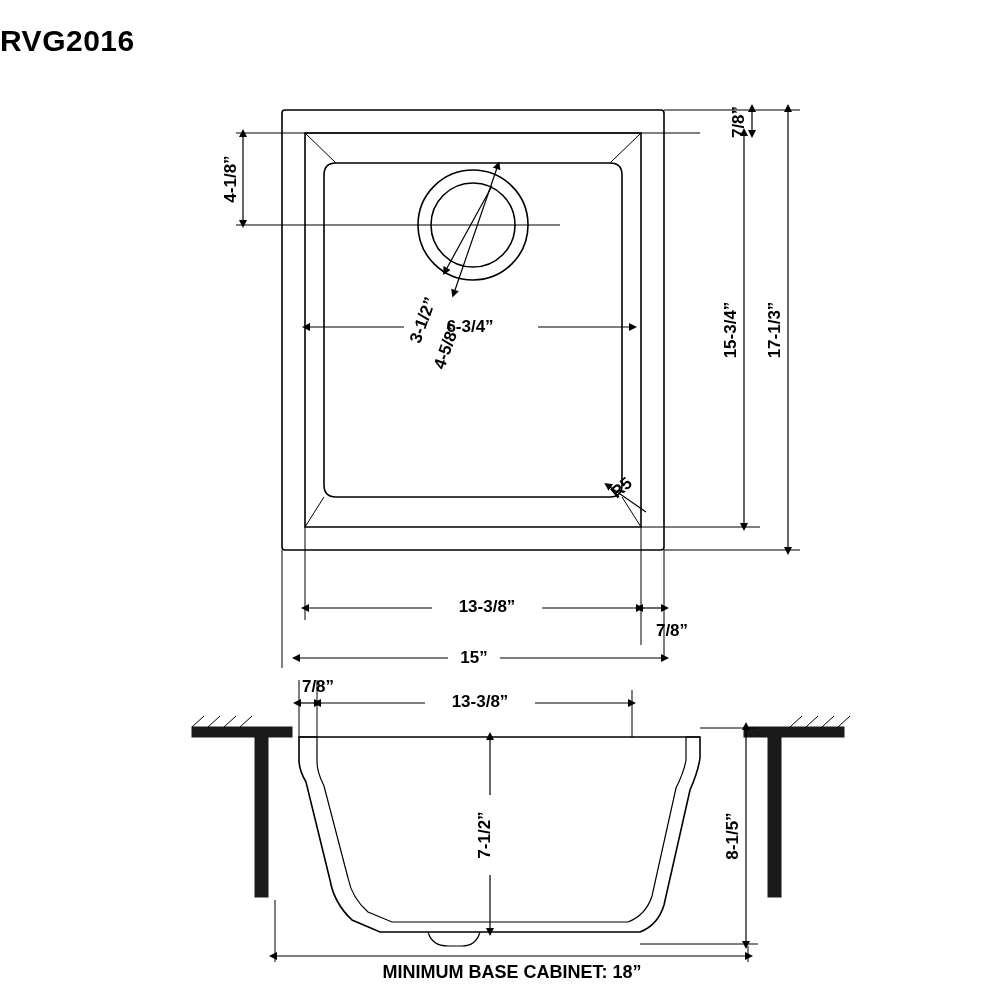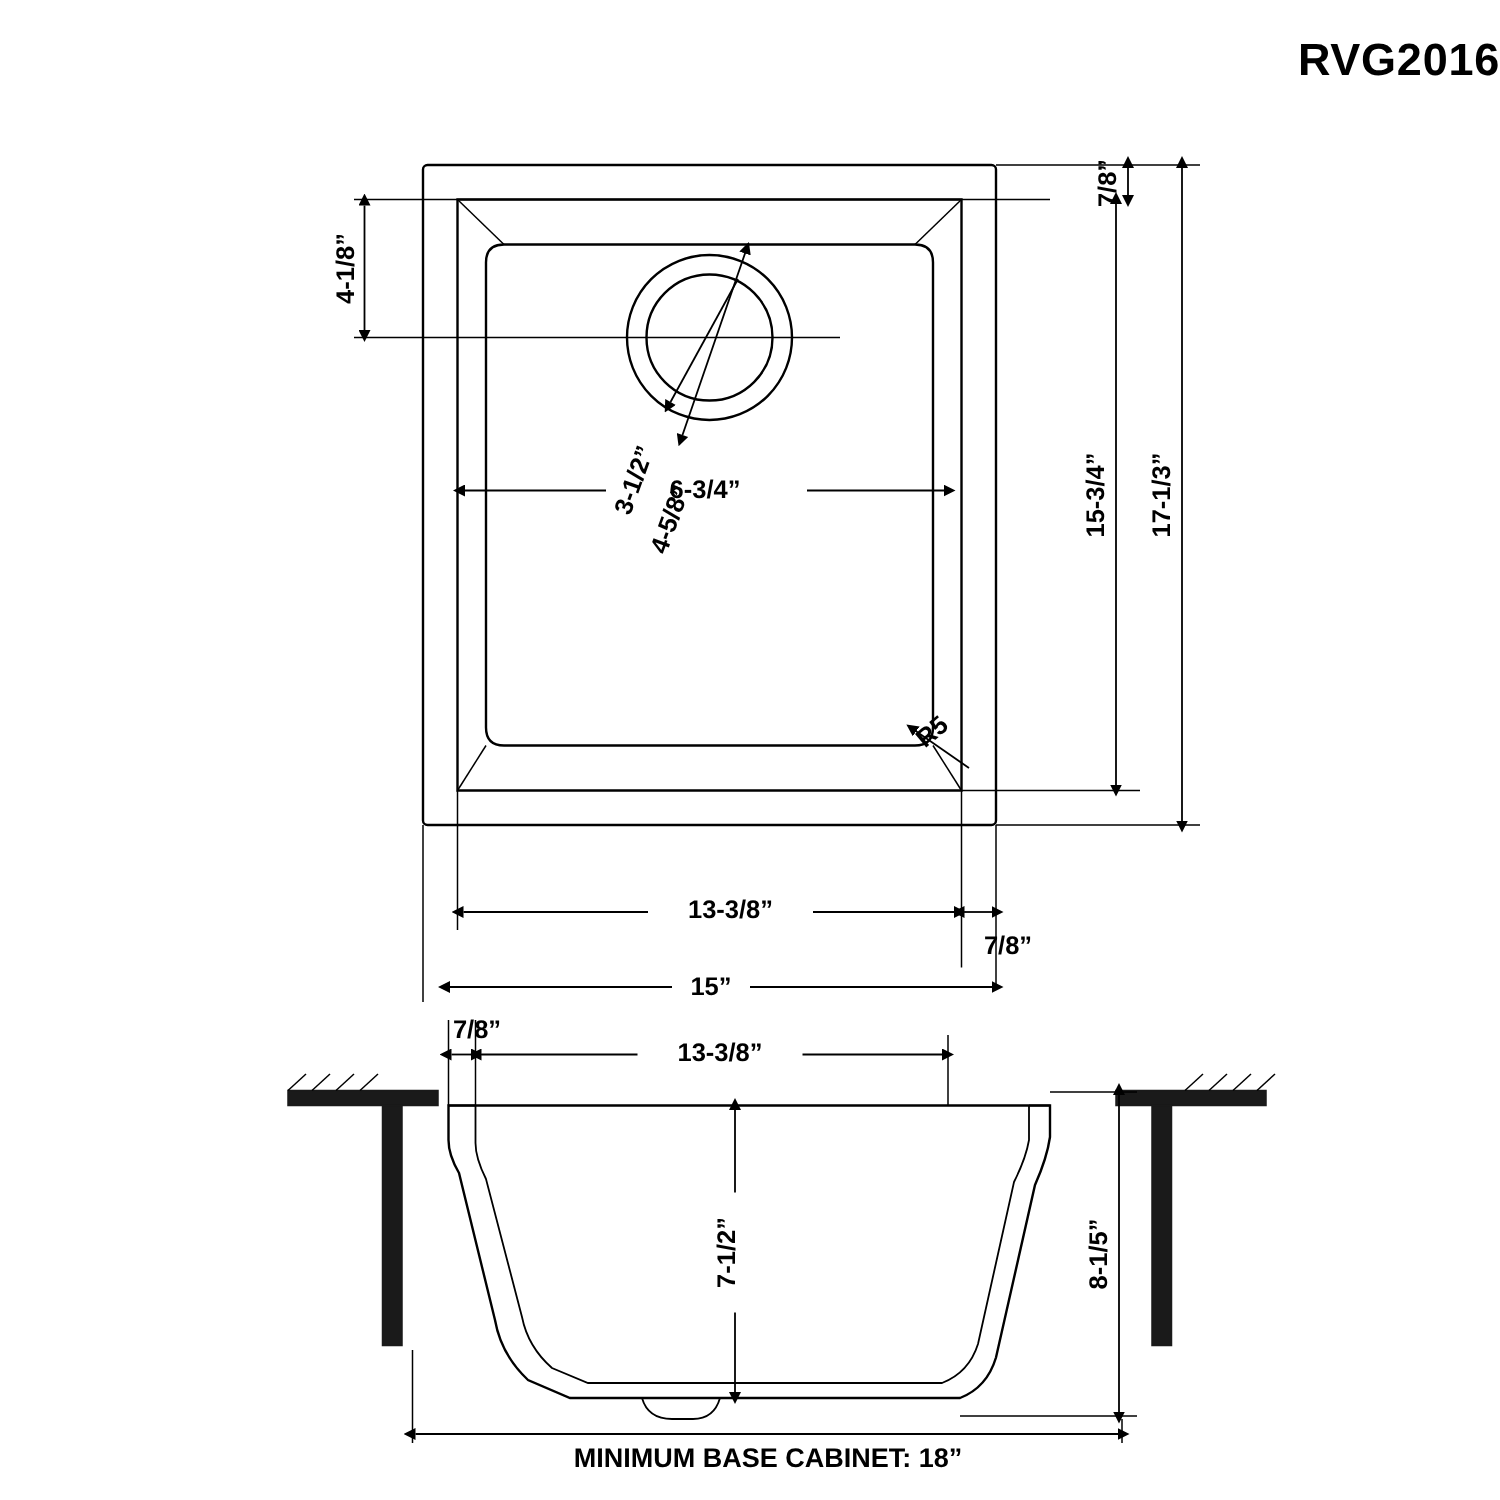--- a/index.html
+++ b/index.html
@@ -18,21 +18,21 @@
   #stage {
     position: relative;
     width: 1000px;
     height: 1000px;
   }
   #title {
     position: absolute;
     top: 24px;
     left: 0;
     width: 1000px;
-    text-align: right;
+    text-align: left;
     font-size: 30px;
     font-weight: bold;
     letter-spacing: 0.5px;
   }
   svg.drawing {
     position: absolute;
     top: 0;
     left: 0;
     width: 1000px;
     height: 1000px;

